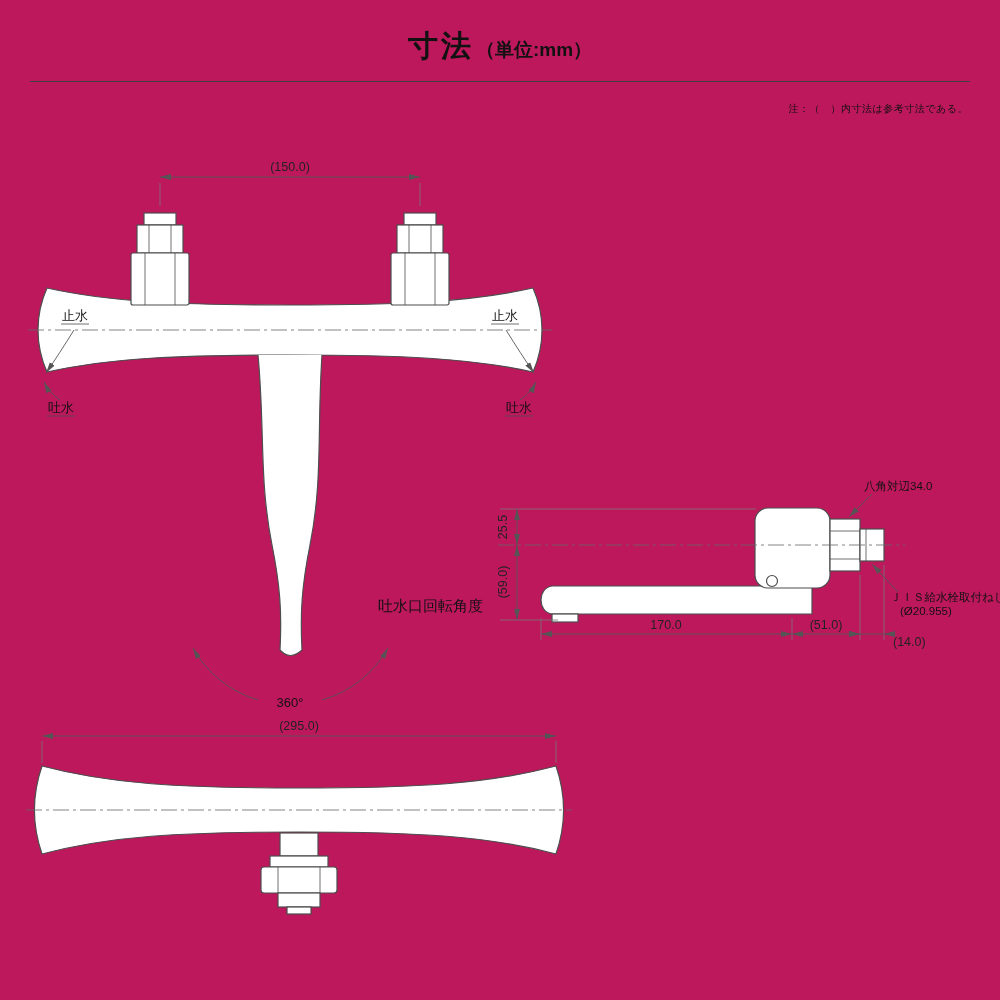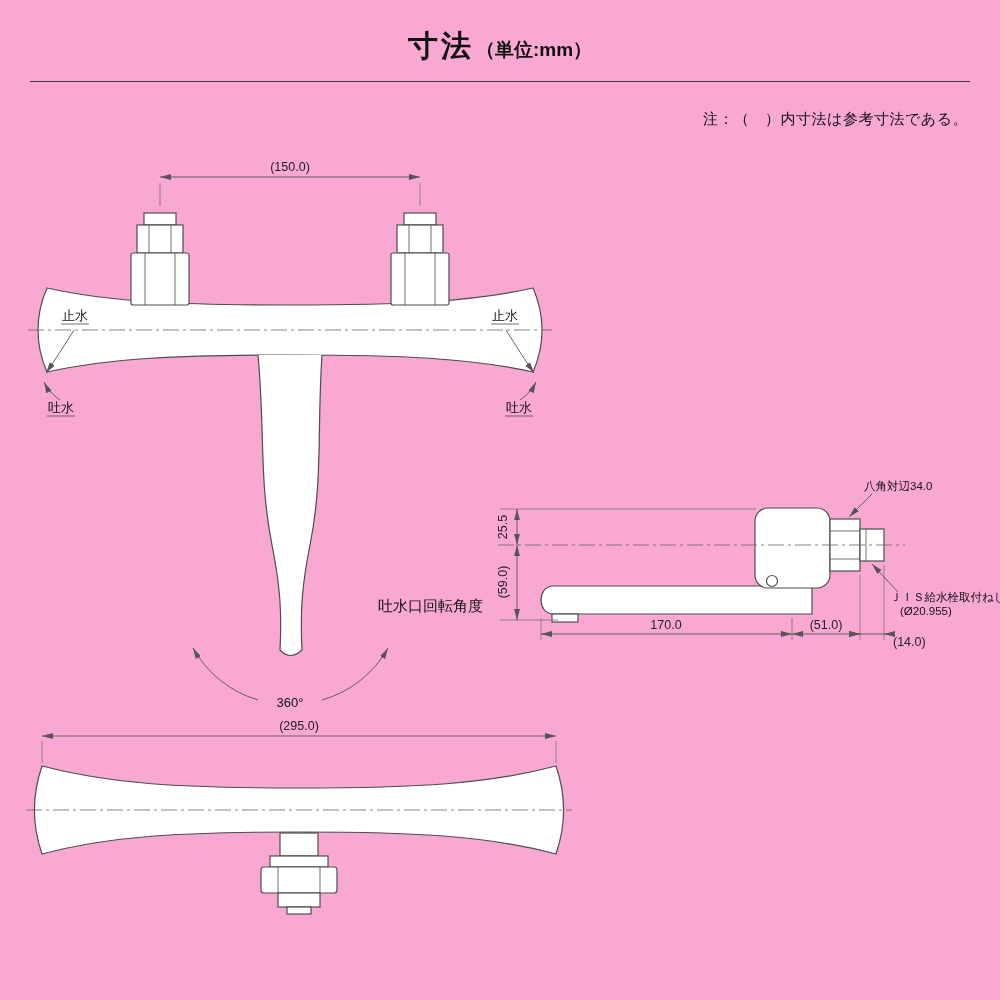--- a/index.html
+++ b/index.html
@@ -1,23 +1,23 @@
 <!DOCTYPE html>
 <html><head>
 <meta charset="utf-8">
 <style>
   *{margin:0;padding:0;box-sizing:border-box}
   html,body{width:1000px;height:1000px;background:#fff}
   body{font-family:"Liberation Sans",sans-serif;position:relative;overflow:hidden;color:#111}
-  .page{position:absolute;inset:0;background:#f9a8d4}
+  .page{position:absolute;inset:0;background:#be185d}
   .title-row{position:absolute;top:26px;left:0;width:100%;text-align:center;white-space:nowrap}
   .title-main{font-size:30px;font-weight:bold;letter-spacing:3px}
   .title-unit{font-size:19px;font-weight:bold;margin-left:2px}
   .rule{position:absolute;top:81px;left:30px;right:30px;height:1px;background:#3f3f3f}
-  .note{position:absolute;top:110px;right:32px;font-size:15px;color:#111;letter-spacing:.5px}
+  .note{position:absolute;top:102px;right:32px;font-size:10px;color:#111;letter-spacing:.5px}
   svg.drawing{position:absolute;top:0;left:0}
   
   .geo{fill:#fff;stroke:#4d4d4d;stroke-width:1.2}
   .thin{stroke:#4d4d4d;stroke-width:.8;fill:none}
   .dimln{stroke:#555;stroke-width:.9;fill:none}
   .ext{stroke:#777;stroke-width:.8;fill:none}
   .cl{stroke:#666;stroke-width:.8;fill:none;stroke-dasharray:16 4 3 4}
   text{font-family:"Liberation Sans",sans-serif}
   .dim{font-size:12.5px;fill:#222}
   .lbl{font-size:13px;fill:#111}

